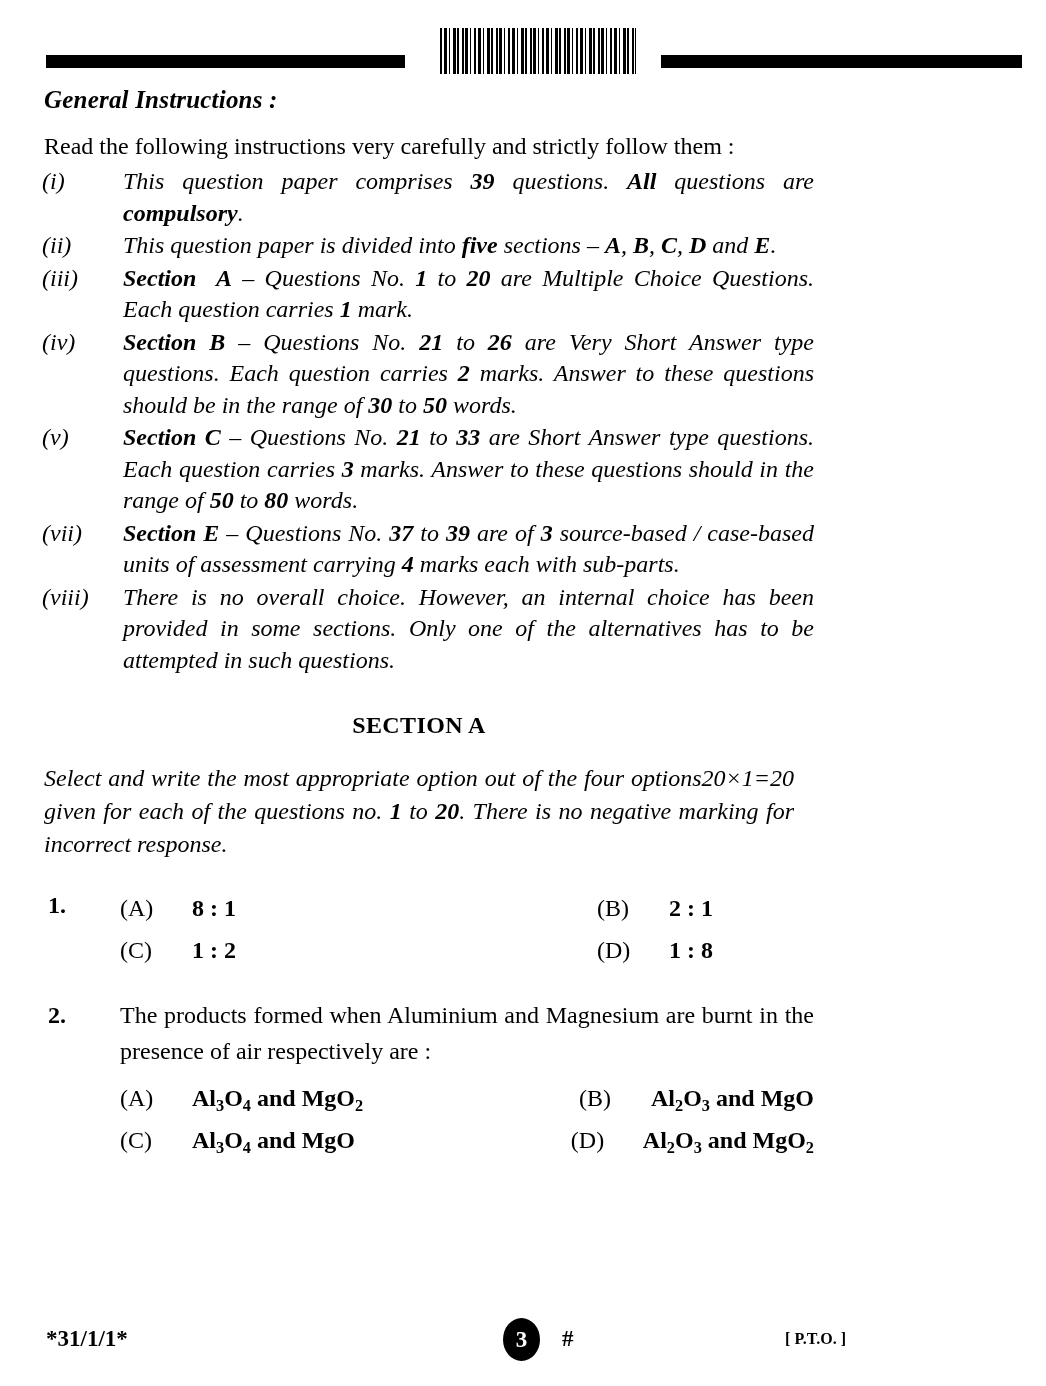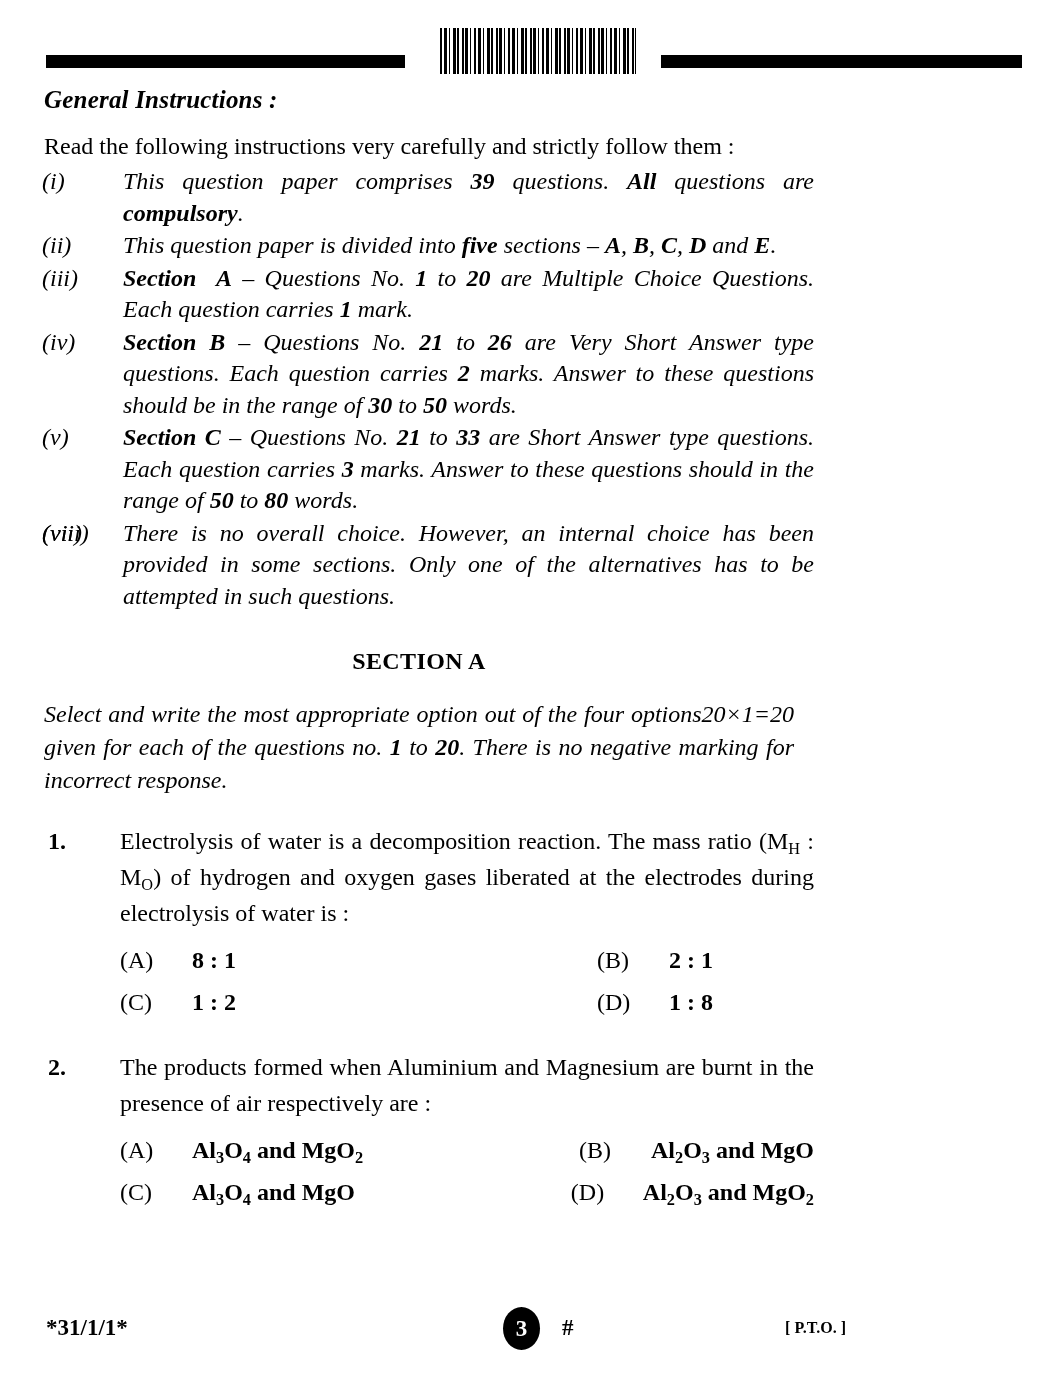--- a/index.html
+++ b/index.html
@@ -163,21 +163,21 @@
     flex: 0 0 72px;
   }
   .opt-value { white-space: nowrap; font-weight: bold; }
 
   sub { font-size: 0.68em; line-height: 0; vertical-align: -0.32em; }
 
   
   .footer {
     position: absolute;
     left: 0;
-    bottom: 35px;
+    bottom: 24px;
     width: 874px;
     height: 44px;
   }
   .footer-code {
     position: absolute;
     left: 46px;
     top: 6px;
     font-weight: bold;
     font-size: 23px;
     line-height: 30px;
@@ -245,37 +245,37 @@
     <li class="inst-item">
       <span class="inst-marker">(iv)</span>
       <span class="inst-body"><b>Section B</b> – Questions No. <b>21</b> to <b>26</b> are Very Short Answer type questions. Each question carries <b>2</b> marks. Answer to these questions should be in the range of <b>30</b> to <b>50</b> words.</span>
     </li>
     <li class="inst-item">
       <span class="inst-marker">(v)</span>
       <span class="inst-body"><b>Section C</b> – Questions No. <b>21</b> to <b>33</b> are Short Answer type questions. Each question carries <b>3</b> marks. Answer to these questions should in the range of <b>50</b> to <b>80</b> words.</span>
     </li>
     <li class="inst-item">
       <span class="inst-marker">(vii)</span>
+      <span class="inst-body"><b>Section E</b> – Questions No. <b>37</b> to <b>39</b> are of <b>3</b> source-based / case-based units of assessment carrying <b>4</b> marks each with sub-parts.</span>
     </li>
     <li class="inst-item">
       <span class="inst-marker">(viii)</span>
       <span class="inst-body">There is no overall choice. However, an internal choice has been provided in some sections. Only one of the alternatives has to be attempted in such questions.</span>
     </li>
   </ul>
 
   <div class="section-head">SECTION A</div>
 
   <div class="section-intro">
     <span class="marks">20×1=20</span>
     <span>Select and write the most appropriate option out of the four options given for each of the questions no. <b>1</b> to <b>20</b>. There is no negative marking for incorrect response.</span>
   </div>
 
   <div class="question">
     <span class="q-num">1.</span>
-    <div class="q-text">Electrolysis of water is a decomposition reaction. The mass ratio (M<sub>H</sub> : M<sub>O</sub>) of hydrogen and oxygen gases liberated at the electrodes during electrolysis of water is :</div>
     <div class="options">
       <div class="opt-row">
         <div class="opt-cell left">
           <span class="opt-label">(A)</span>
           <span class="opt-value">8 : 1</span>
         </div>
         <div class="opt-cell right">
           <span class="opt-label">(B)</span>
           <span class="opt-value">2 : 1</span>
         </div>

